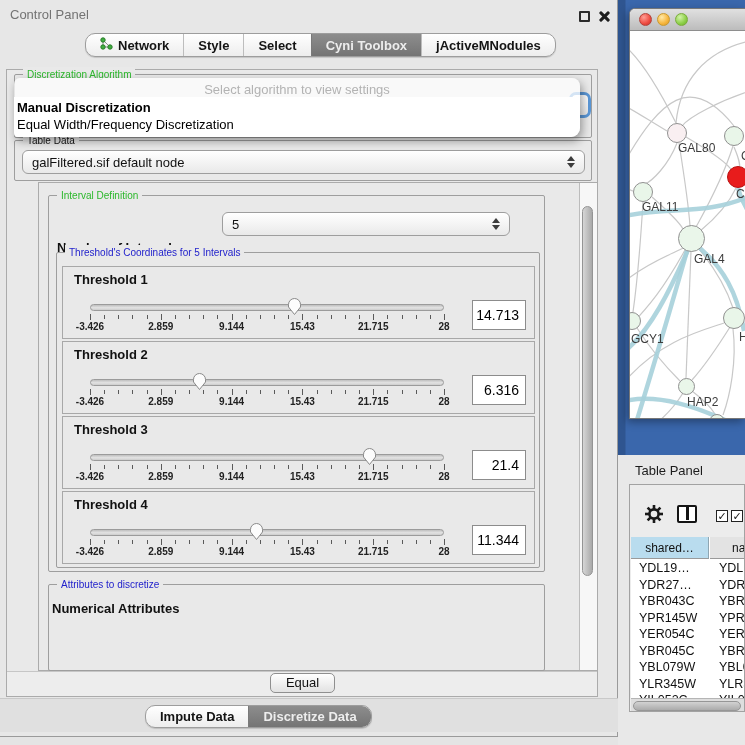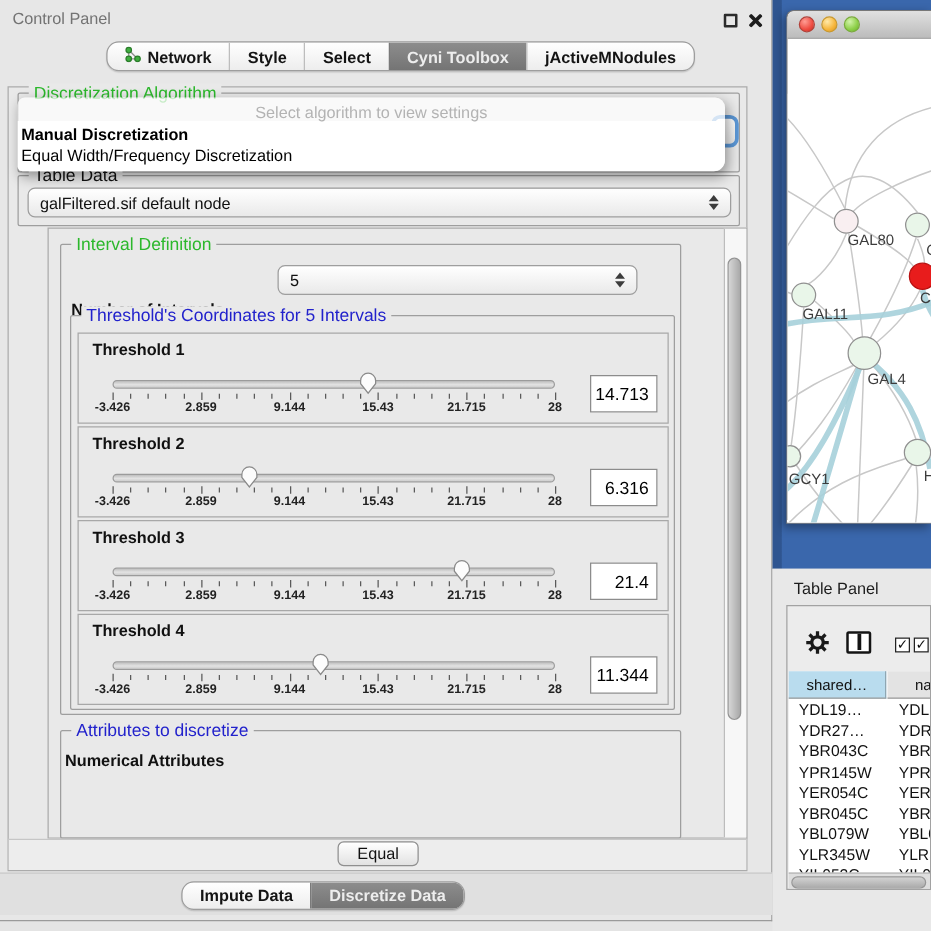--- a/index.html
+++ b/index.html
@@ -22,21 +22,21 @@
   .seg { display:flex; align-items:center; justify-content:center; gap:5px; padding:0 14px; font-size:13px; font-weight:700; color:#141414; white-space:nowrap; cursor:default; }
   .seg + .seg { border-left:1px solid #bdbdbd; }
   .seg.selected { background:linear-gradient(#8d8d8d,#747474); color:#ededed; border-left-color:#7a7a7a; }
   #top-tabs { left:85px; top:33px; height:24px; }
   #bottom-tabs { left:145px; top:705px; height:23px; }
   #bottom-strip { left:0; top:698px; width:618px; height:34px; background:#e0e0e0; border-top:1px solid #c9c9c9; }
 
   
   #content-panel { left:6px; top:69px; width:592px; height:628px; background:#e9e9e9; border:1px solid #ababab; }
   .groupbox { position:absolute; border:1px solid #9e9e9e; border-radius:2px; }
-  .gtitle { position:absolute; top:-8px; left:8px; background:#e9e9e9; padding:0 4px; font-size:14px; line-height:15px; white-space:nowrap; }
+  .gtitle { position:absolute; top:-8px; left:8px; background:#e9e9e9; padding:0 4px; font-size:10px; line-height:15px; white-space:nowrap; }
   .gtitle.green { color:#2cb82c; }
   .gtitle.blue  { color:#2222cc; }
   .gtitle.black { color:#111; }
 
   
   .combo { position:absolute; border:1px solid #9e9e9e; border-radius:6px; background:linear-gradient(#ffffff,#e9e9e9); box-shadow:inset 0 1px 0 #fff; display:flex; align-items:center;gap:48px; }
   .combo .val { flex:1; padding-left:9px; font-size:13px; color:#111; white-space:nowrap; overflow:hidden; }
   .stepper { width:16px; display:flex; flex-direction:column; align-items:center; gap:2px; margin-right:5px; }
   .stepper .up   { width:0; height:0; border-left:4px solid transparent; border-right:4px solid transparent; border-bottom:5px solid #3c3c3c; }
   .stepper .down { width:0; height:0; border-left:4px solid transparent; border-right:4px solid transparent; border-top:5px solid #3c3c3c; }
@@ -73,21 +73,21 @@
   
   #apply-strip { left:7px; top:671px; width:590px; height:25px; background:#ededed; border-top:1px solid #c6c6c6; }
   #apply-btn { left:270px; top:673px; width:65px; height:20px; border:1px solid #8f8f8f; border-radius:5px; background:linear-gradient(#ffffff,#e2e2e2); font-size:13px; color:#111; text-align:center; line-height:18px; }
 
   
   #right-region { left:618px; top:0; width:127px; height:745px; }
   #desktop-blue { position:absolute; left:0; top:0; width:127px; height:455px; background:linear-gradient(to right,#2f5590 0px,#2f5590 7px,#3a67ac 8px); }
   #net-window { position:absolute; left:11px; top:8px; width:116px; height:411px; border:1px solid #777; border-right:none; border-radius:6px 0 0 0; overflow:hidden; background:#fff; box-shadow:-2px 3px 8px rgba(0,0,0,0.35); }
   #net-titlebar { position:absolute; left:0; top:0; width:116px; height:22px; background:linear-gradient(#e0e0e0,#bcbcbc); border-bottom:1px solid #8e8e8e; }
   .light { position:absolute; top:4px; width:13px; height:13px; border-radius:50%; }
-  #net-canvas { position:absolute; left:0; top:22px; width:116px; height:389px; background:#fff;margin-top:44px; }
+  #net-canvas { position:absolute; left:0; top:22px; width:116px; height:389px; background:#fff; }
   .net-node { position:absolute; border-radius:50%; border:1.5px solid #909090; }
   .net-label { position:absolute; font-size:12px; color:#3c3c3c; white-space:nowrap; }
 
   #table-panel-region { position:absolute; left:0; top:455px; width:127px; height:290px; background:#e8e8e8; }
   #tp-title { position:absolute; left:17px; top:8px; font-size:13px; color:#1c1c1c; }
   #tp-inner { position:absolute; left:11px; top:29px; width:116px; height:228px; border:1px solid #a2a2a2; background:#ececec; overflow:hidden; }
   #tp-gear { position:absolute; left:14px; top:19px; }
   #tp-colicon { position:absolute; left:47px; top:20px; width:20px; height:18px; border:2.5px solid #141414; border-radius:2px; background:#fff; }
   #tp-colicon i { position:absolute; left:7px; top:0; width:2.5px; height:13px; background:#141414; }
   .cb { position:absolute; top:25px; width:12px; height:12px; border:1.5px solid #222; background:#fff; font-size:11px; line-height:10px; text-align:center; color:#111; }

